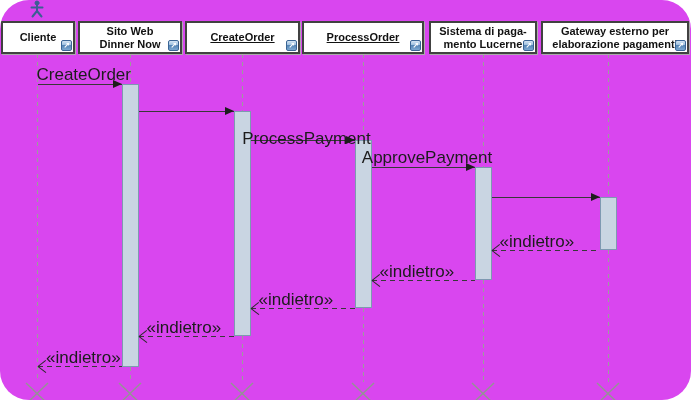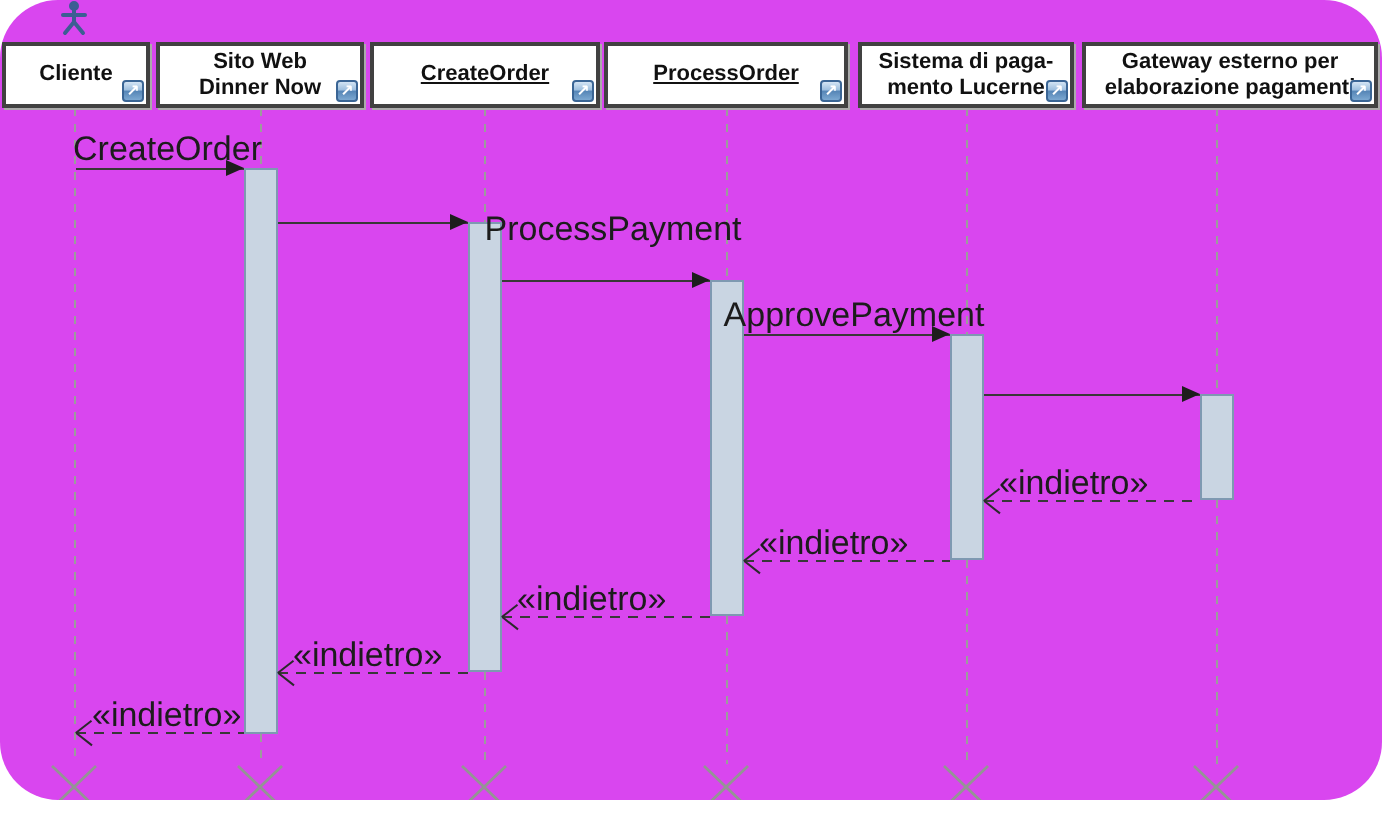--- a/index.html
+++ b/index.html
@@ -132,21 +132,21 @@
       <div class="hline">elaborazione pagamenti</div>
       <span class="linkicon">↗</span>
     </div>
     <div class="msgline solid" style="left:38px;top:84px;width:83.5px"></div>
     <div class="arrow-solid" style="left:112.5px;top:80.1px"></div>
     <div class="msglabel call" style="left:13.75px;top:68px">CreateOrder</div>
     <div class="msgline solid" style="left:138.5px;top:111px;width:95px"></div>
     <div class="arrow-solid" style="left:224.5px;top:107.1px"></div>
     <div class="msgline solid" style="left:250.5px;top:140px;width:104px"></div>
     <div class="arrow-solid" style="left:345.5px;top:136.1px"></div>
-    <div class="msglabel call" style="left:236.5px;top:108px">ProcessPayment</div>
+    <div class="msglabel call" style="left:236.5px;top:132px">ProcessPayment</div>
     <div class="msgline solid" style="left:371.5px;top:167px;width:103px"></div>
     <div class="arrow-solid" style="left:465.5px;top:163.1px"></div>
     <div class="msglabel call" style="left:357px;top:151px">ApprovePayment</div>
     <div class="msgline solid" style="left:491.5px;top:197px;width:108px"></div>
     <div class="arrow-solid" style="left:590.5px;top:193.1px"></div>
     <div class="msgline dashed" style="left:491.5px;top:250px;width:108px"></div>
     <div class="oarrow" style="left:491.5px;top:249.8px;transform:rotate(-38deg)"></div>
     <div class="oarrow" style="left:491.5px;top:249.8px;transform:rotate(38deg)"></div>
     <div class="msglabel" style="left:499.5px;top:235px">«indietro»</div>
     <div class="msgline dashed" style="left:371.5px;top:280px;width:103px"></div>

